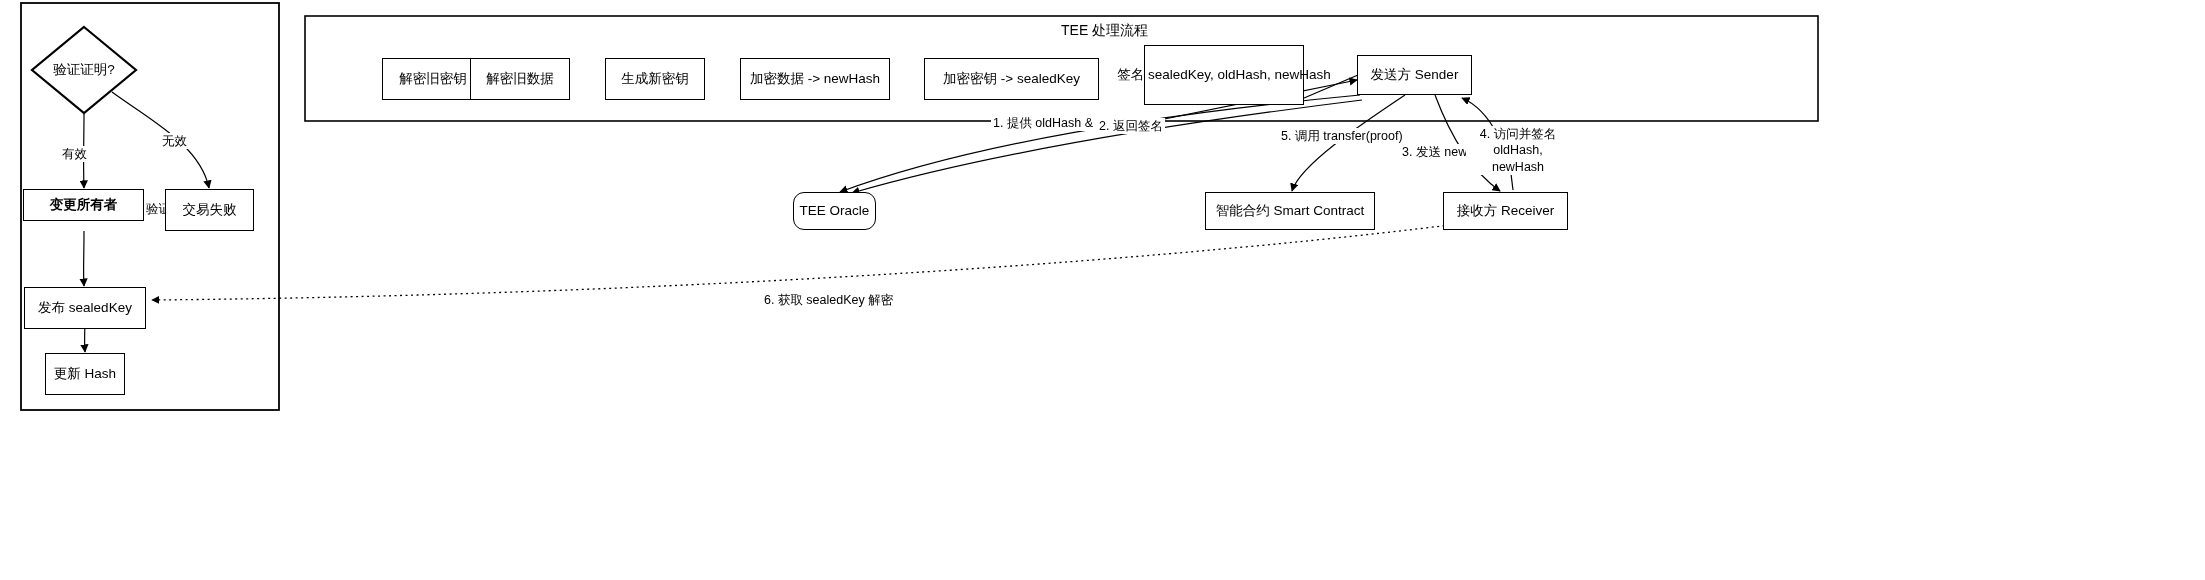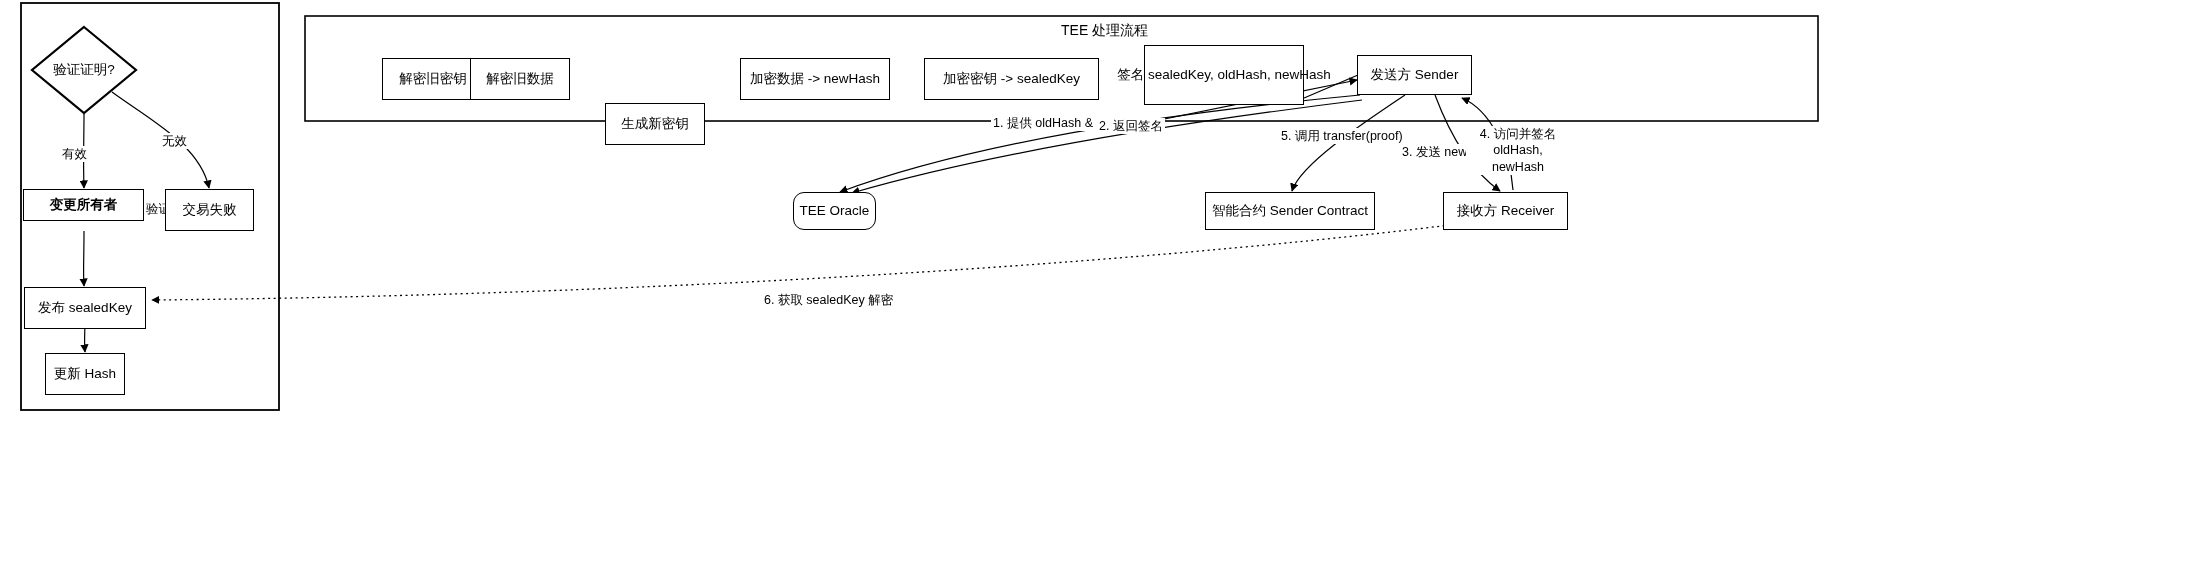--- a/index.html
+++ b/index.html
@@ -141,21 +141,21 @@
   </div>
 
   <div class="container-title" style="left:1061px; top:22px;">TEE 处理流程</div>
 
   <div class="node" style="left:334px; top:58px; width:102px; height:42px;margin-left:48px;">
     <span>解密旧密钥</span>
   </div>
   <div class="node" style="left:470px; top:58px; width:100px; height:42px;">
     <span>解密旧数据</span>
   </div>
-  <div class="node" style="left:605px; top:58px; width:100px; height:42px;margin-top:45px;">
+  <div class="node" style="left:605px; top:58px; width:100px; height:42px;">
     <span>生成新密钥</span>
   </div>
   <div class="node" style="left:740px; top:58px; width:150px; height:42px;">
     <span>加密数据 -&gt; newHash</span>
   </div>
   <div class="node" style="left:924px; top:58px; width:175px; height:42px;">
     <span>加密密钥 -&gt; sealedKey</span>
   </div>
   <div class="node" style="left:1144px; top:45px; width:160px; height:60px;">
     <span>签名 sealedKey, oldHash, newHash</span>
@@ -163,21 +163,21 @@
 
   <div class="node" style="left:1357px; top:55px; width:115px; height:40px;">
     <span>发送方 Sender</span>
   </div>
 
   <div class="node rounded" style="left:793px; top:192px; width:83px; height:38px;">
     <span>TEE Oracle</span>
   </div>
 
   <div class="node" style="left:1205px; top:192px; width:170px; height:38px;">
-    <span>智能合约 Sender Contract</span>
+    <span>智能合约 Smart Contract</span>
   </div>
 
   <div class="node" style="left:1443px; top:192px; width:125px; height:38px;">
     <span>接收方 Receiver</span>
   </div>
 
   <div class="edge-label" style="left:991px; top:115px;">1. 提供 oldHash &amp; encK</div>
 
   <div class="edge-label" style="left:1097px; top:118px;">2. 返回签名</div>
 

